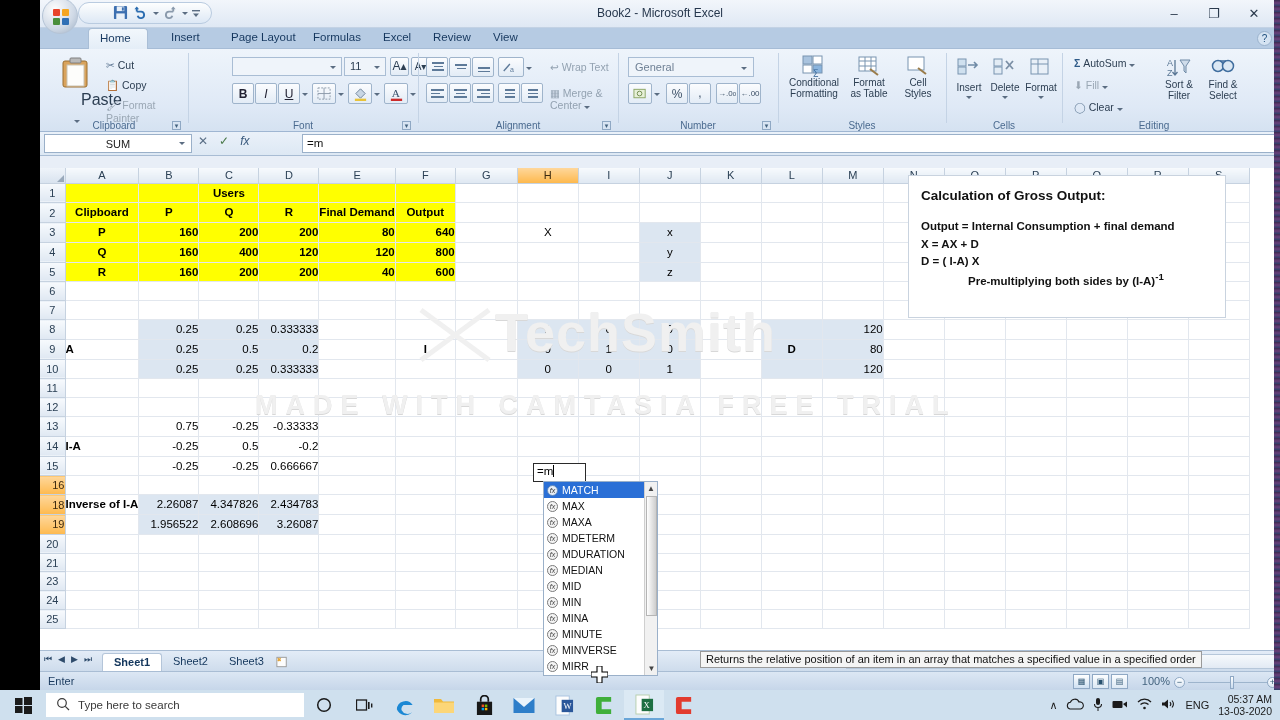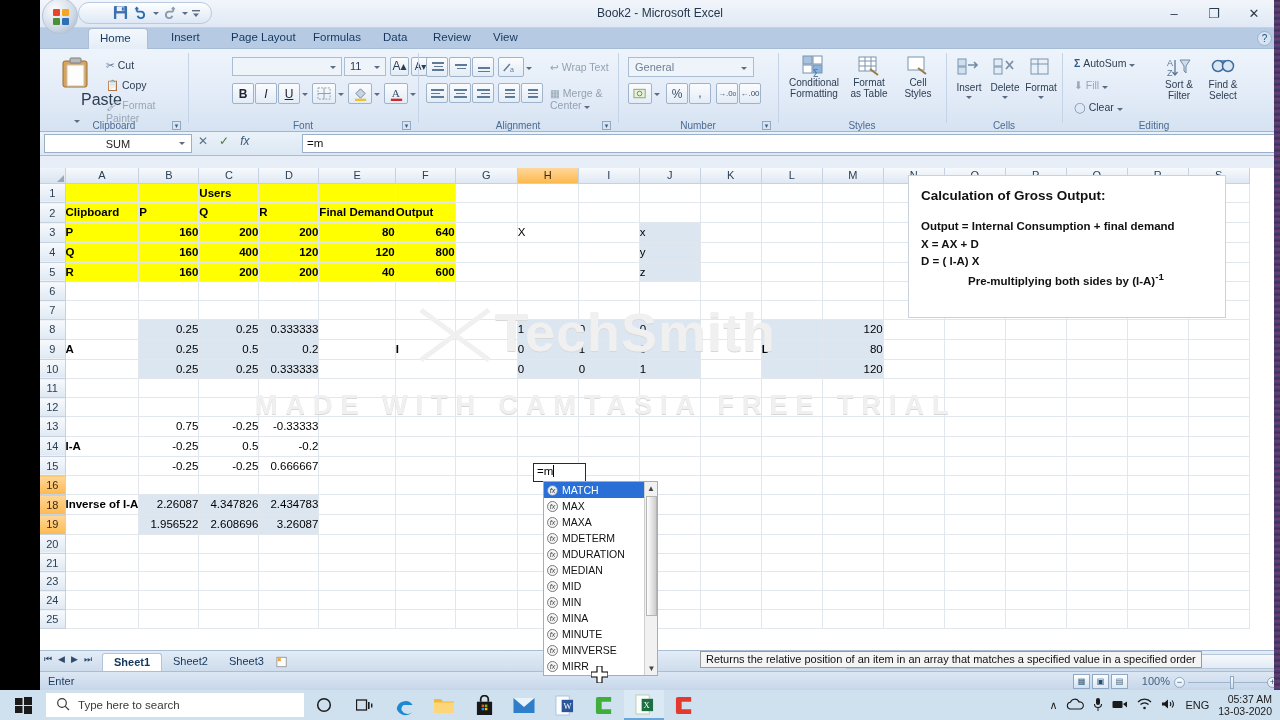--- a/index.html
+++ b/index.html
@@ -102,26 +102,26 @@
     height:15px; background:linear-gradient(#f7fafd,#dfe8f2);
     border:1px solid #c6d2e0; border-top:none; border-left:none;
     font-weight:normal; font-size:11px; color:#2b4055; text-align:center;
   }
   .colhdr.sel{ background:linear-gradient(#ffd79b,#fdb94e); color:#3c2a10; border-color:#d9a martial; }
   .rowhdr{
     width:25px; height:18.8px; background:linear-gradient(#f7fafd,#dfe8f2);
     border:1px solid #c6d2e0; border-top:none; border-left:none;
     font-weight:normal; font-size:11px; color:#2b4055; text-align:center;
   }
-  .rowhdr.sel{ background:linear-gradient(#ffd79b,#fdb94e); color:#3c2a10; }
+  .rowhdr.sel{ background:linear-gradient(#ffd79b,#fdb94e); color:#3c2a10;text-align:right; }
   .cell{ height:18.8px; border-right:1px solid #e2e7ee; border-bottom:1px solid #e2e7ee;
      padding:0 3px; line-height:18.8px; }
   .yel{ background:#ffff00; }
   .selrange{ background:#dce6f1; }
-  .r{ text-align:right; } .c{ text-align:left; } .b{ font-weight:bold; }
+  .r{ text-align:right; } .c{ text-align:center; } .b{ font-weight:bold; }
   #corner{ width:25px; height:15px; background:linear-gradient(#eff4fa,#d9e3ef);
      border:1px solid #c6d2e0; border-top:none;border-left:none; position:relative;}
   #corner:after{ content:""; position:absolute; right:1px; bottom:1px;
      border-left:7px solid transparent; border-bottom:7px solid #99a9bb; }
   
   #wm{ position:absolute; left:0; top:0; width:100%; height:100%; pointer-events:none; }
   .wm-txt{ position:absolute; color:#f0f0f0; font-weight:bold; text-shadow:0 1px 0 #d8d8d8; }
   
   #notebox{
     position:absolute; left:868px; top:7px; width:318px; height:143px;
@@ -252,21 +252,21 @@
     <div class="win-btn" id="btn-min">–</div>
     <div class="win-btn" id="btn-max">❐</div>
     <div class="win-btn" id="btn-close">✕</div>
   </div>
 
   <div id="tabs">
     <div class="tab active" style="left:48px;width:60px;">Home</div>
     <div class="tab" style="left:120px;">Insert</div>
     <div class="tab" style="left:180px;">Page Layout</div>
     <div class="tab" style="left:262px;">Formulas</div>
-    <div class="tab" style="left:332px;">Data</div>
+    <div class="tab" style="left:332px;">Excel</div>
     <div class="tab" style="left:382px;">Review</div>
     <div class="tab" style="left:442px;">View</div>
     <div id="help-icon">?</div>
   </div>
 
   <div id="ribbon">
 
     <div class="grp" style="left:4px;width:140px;">
       <div style="position:absolute;left:10px;top:8px;width:44px;text-align:center;">
         <svg width="30" height="34" viewBox="0 0 30 34" style="display:block;margin:0 auto;">

